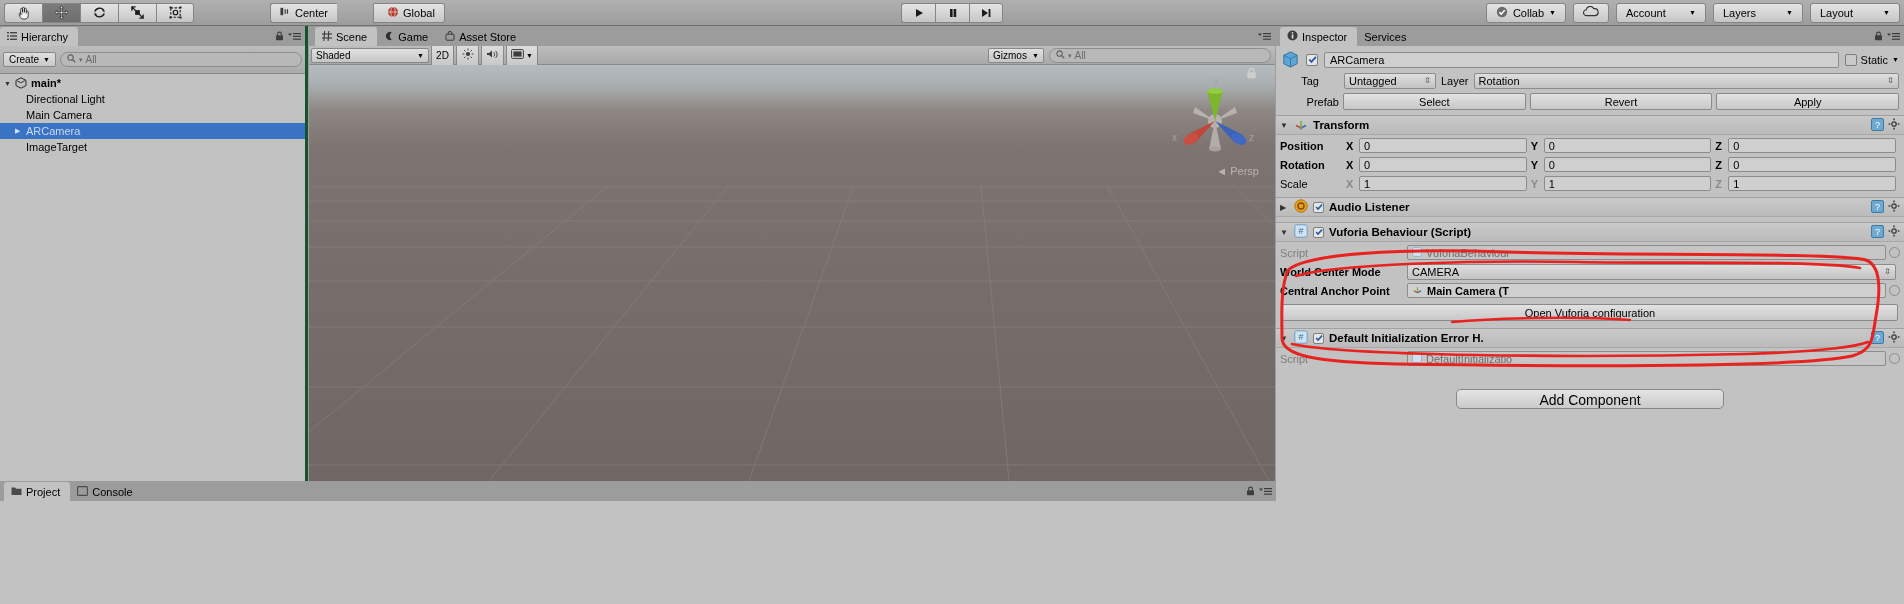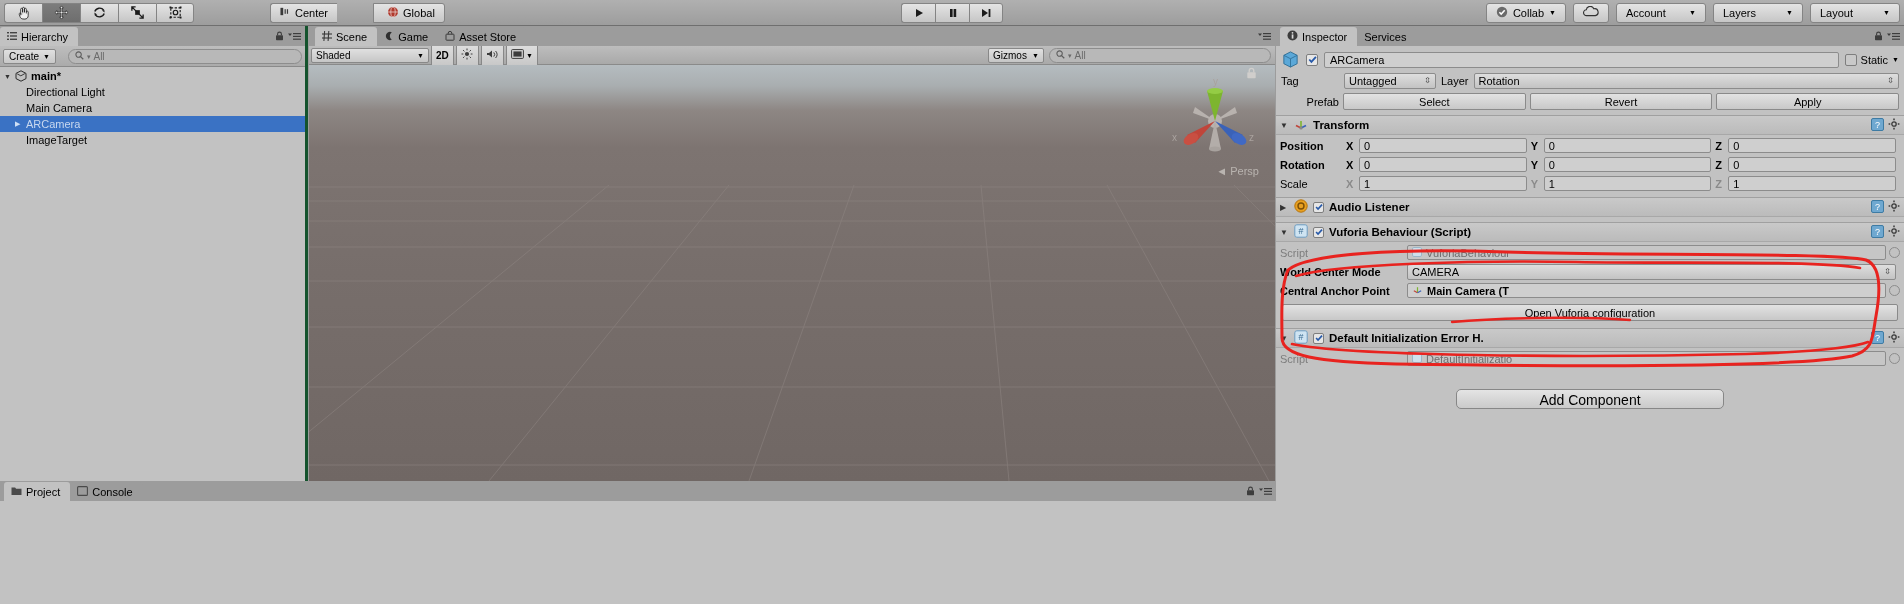--- a/index.html
+++ b/index.html
@@ -80,23 +80,23 @@
   .ptab {
     height:19px; padding:0 10px 0 7px;
     display:flex; align-items:center; gap:4px;
     background:#9c9c9c; font-size:11px; cursor:pointer;
     border-radius:3px 3px 0 0;
   }
   .ptab.active { background:#c2c2c2; }
   .tabicons { position:absolute; right:4px; bottom:3px; display:flex; gap:4px; align-items:center; }
 
   .h-toolbar {
-    height:21px; background:linear-gradient(#bdbdbd,#ababab);
+    height:28px; background:linear-gradient(#bdbdbd,#ababab);
     border-bottom:1px solid #8a8a8a;
-    display:flex; align-items:center; padding:0 3px; gap:12px;
+    display:flex; align-items:center; padding:0 3px; gap:4px;
   }
   .create-btn {
     height:15px; padding:0 5px;
     background:linear-gradient(#e0e0e0,#c8c8c8);
     border:1px solid #888; border-radius:2px;
     display:flex; align-items:center; gap:4px; font-size:10px; cursor:pointer;
   }
   .searchfield {
     flex:1; height:15px; background:#b8b8b8;
     border:1px solid #8d8d8d; border-radius:8px;
@@ -128,22 +128,22 @@
   .sdrop {
     height:15px; background:linear-gradient(#e0e0e0,#c6c6c6);
     border:1px solid #888; border-radius:2px;
     display:flex; align-items:center; justify-content:space-between;
     padding:0 4px; font-size:10px; cursor:pointer;
   }
   .sbtn {
     height:15px; min-width:23px; padding:12px 4px;
     background:linear-gradient(#e0e0e0,#c6c6c6);
     border:1px solid #888; border-radius:2px;
-    display:flex; align-items:center; justify-content:flex-start;
-    font-size:10px; cursor:pointer;font-weight:bold;
+    display:flex; align-items:center; justify-content:center;
+    font-size:10px; cursor:pointer;
   }
   .viewport {
     position:absolute; left:0; top:39px; right:0; bottom:0;
     background:linear-gradient(#b5bcc0 0%, #a9aeb0 5%, #8d8683 11%, #7d7471 20%, #776e6b 50%, #706764 100%);
     overflow:hidden;
   }
   .grid-svg { position:absolute; inset:0; }
   .gizmo-box { position:absolute; right:14px; top:8px; width:92px; height:92px; }
   .persp-label { position:absolute; right:16px; top:100px; font-size:11px; color:#b9b4b0; }
   .lock-ic { position:absolute; right:18px; top:2px; }
@@ -657,21 +657,21 @@
           <span>ARCamera</span>
         </span>
         <span class="staticwrap">
           <span class="chk" style="background:#c9c9c9"></span>
           <span>Static</span>
           <span class="caret">▼</span>
         </span>
       </div>
 
       <div class="i-row2">
-        <span class="lbl" style="width:58px;text-align:left;">Tag</span>
+        <span class="lbl" style="width:58px;text-align:center;">Tag</span>
         <span class="mini-drop" style="width:92px">
           <span>Untagged</span>
           <span class="updown">⇳</span>
         </span>
         <span class="lbl">Layer</span>
         <span class="mini-drop" style="flex:1">
           <span>Rotation</span>
           <span class="updown">⇳</span>
         </span>
       </div>

